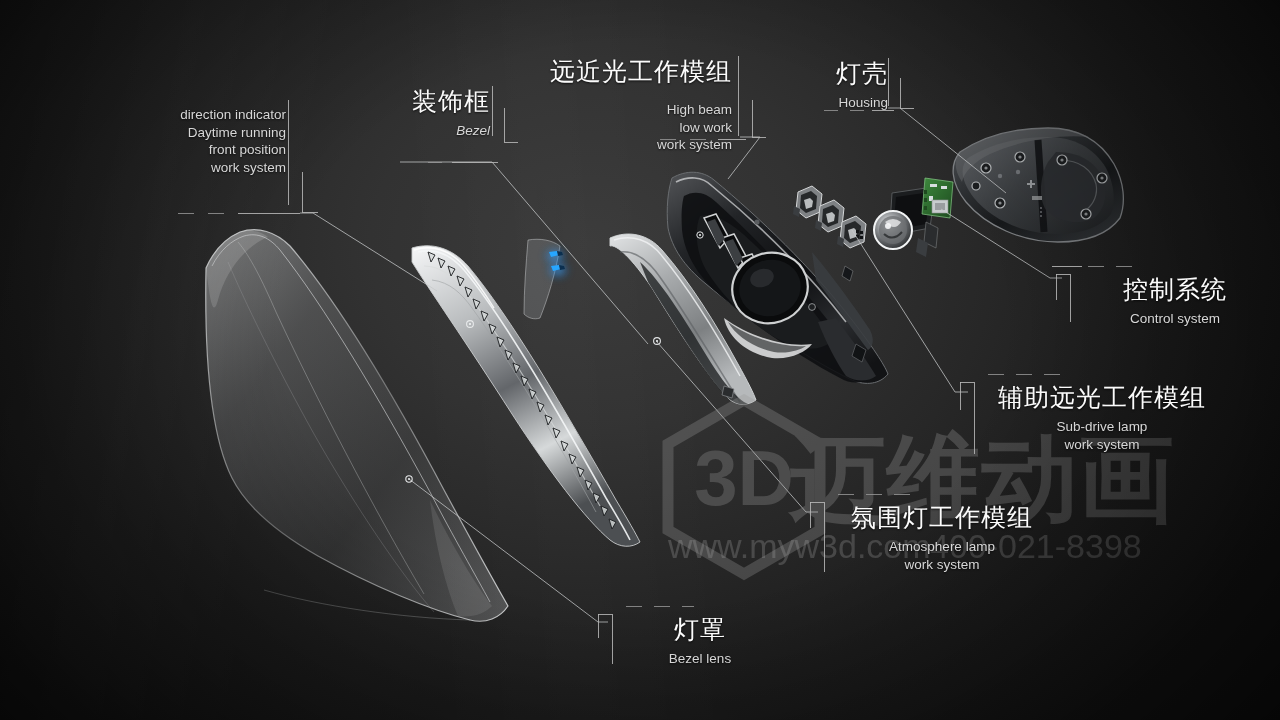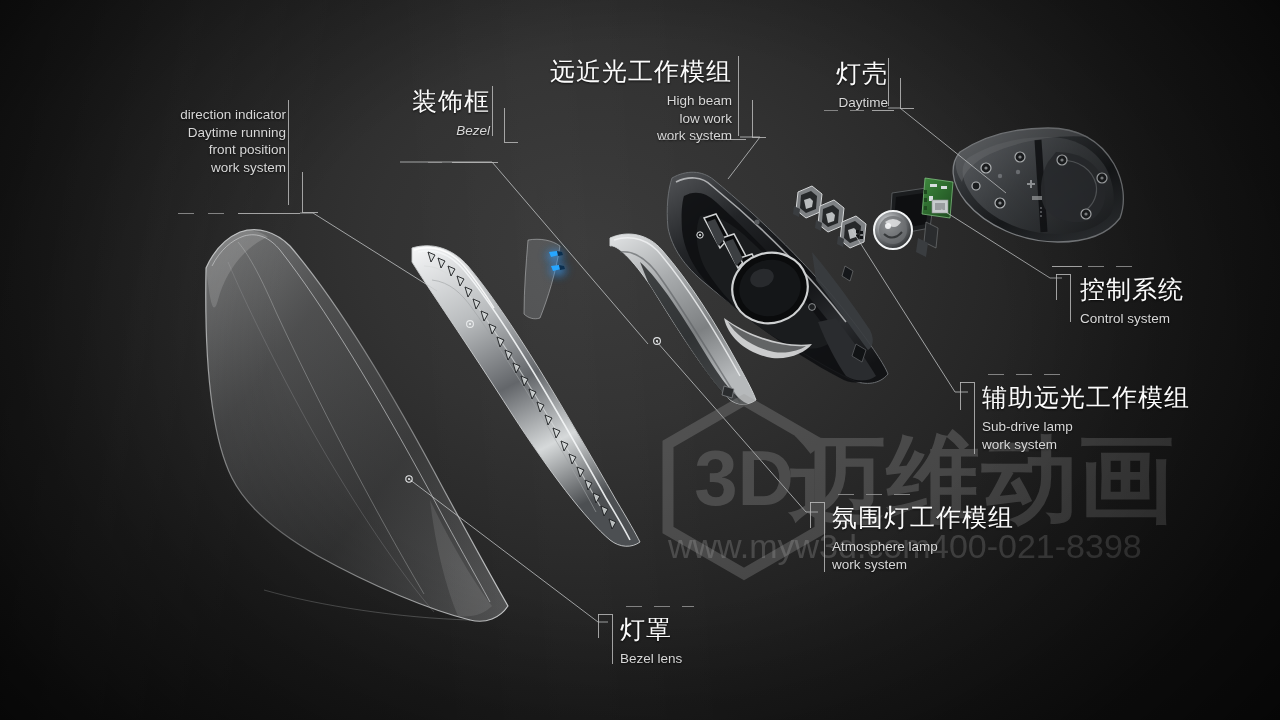--- a/index.html
+++ b/index.html
@@ -32,21 +32,21 @@
   .label{position:absolute;color:#f2f2f2;}
   .label .cn{
     font-size:25px;line-height:30px;letter-spacing:1px;white-space:nowrap;
     color:#fbfbfb;font-weight:400;text-shadow:0 1px 2px rgba(0,0,0,.75);
   }
   .label .en{
     font-size:13.5px;line-height:17.5px;color:#d7d7d7;white-space:nowrap;
     text-shadow:0 1px 2px rgba(0,0,0,.7);
   }
   .label.right-al{text-align:right;}
-  .label.left-al{text-align:left;}
+  .label.left-al{text-align:center;}
 
   .deco{position:absolute;}
   .deco .v{position:absolute;width:1px;background:#b9b9b9;opacity:.85;}
   .deco .h{position:absolute;height:1px;background:#b9b9b9;opacity:.85;}
   .deco .dash{position:absolute;height:1px;background:#9a9a9a;opacity:.8;}
 
   #lines{position:absolute;left:0;top:0;width:1280px;height:720px;}
   #art{position:absolute;left:0;top:0;width:1280px;height:720px;}
 </style>
 </head>
@@ -424,39 +424,39 @@
   <div class="deco">
     <div class="v" style="left:492px;top:86px;height:50px;"></div>
     <div class="v" style="left:504px;top:108px;height:34px;"></div>
     <div class="h" style="left:504px;top:142px;width:14px;"></div>
     <div class="dash" style="left:428px;top:162px;width:14px;"></div>
     <div class="h" style="left:452px;top:162px;width:46px;"></div>
   </div>
 
   <div class="label right-al" style="left:520px;top:56px;width:212px;">
     <div class="cn">远近光工作模组</div>
-    <div class="en" style="margin-top:6px;">
+    <div class="en" style="margin-top:15px;">
       <div>High  beam</div>
       <div>low  work</div>
       <div>work  system</div>
     </div>
   </div>
   <div class="deco">
     <div class="v" style="left:738px;top:56px;height:80px;"></div>
     <div class="v" style="left:752px;top:100px;height:37px;"></div>
     <div class="h" style="left:752px;top:137px;width:14px;"></div>
     <div class="dash" style="left:660px;top:139px;width:16px;"></div>
     <div class="dash" style="left:690px;top:139px;width:16px;"></div>
     <div class="h" style="left:718px;top:139px;width:28px;"></div>
   </div>
 
   <div class="label right-al" style="left:760px;top:58px;width:128px;">
     <div class="cn">灯壳</div>
     <div class="en" style="margin-top:6px;">
-      <div>Daytime</div>
+      <div>Housing</div>
     </div>
   </div>
   <div class="deco">
     <div class="v" style="left:888px;top:58px;height:48px;"></div>
     <div class="v" style="left:900px;top:78px;height:30px;"></div>
     <div class="h" style="left:900px;top:108px;width:14px;"></div>
     <div class="dash" style="left:824px;top:110px;width:14px;"></div>
     <div class="dash" style="left:850px;top:110px;width:14px;"></div>
     <div class="h" style="left:872px;top:110px;width:22px;"></div>
   </div>

